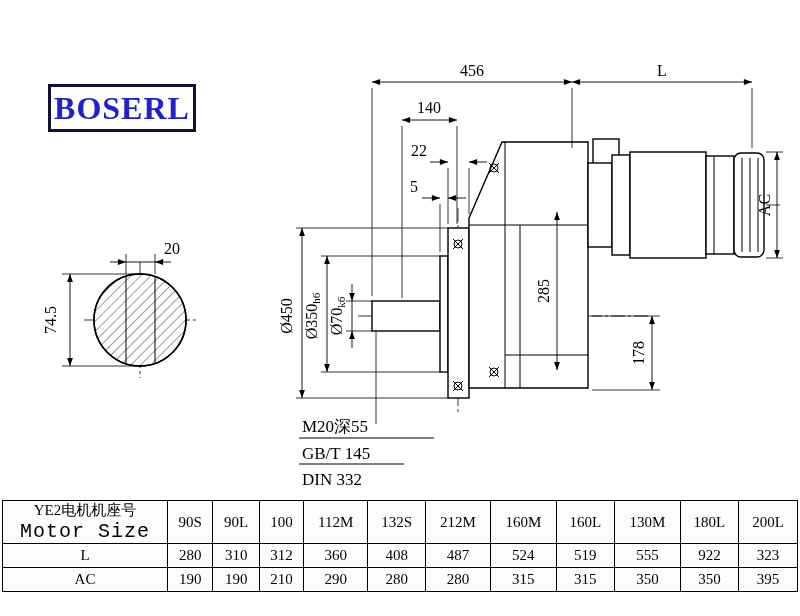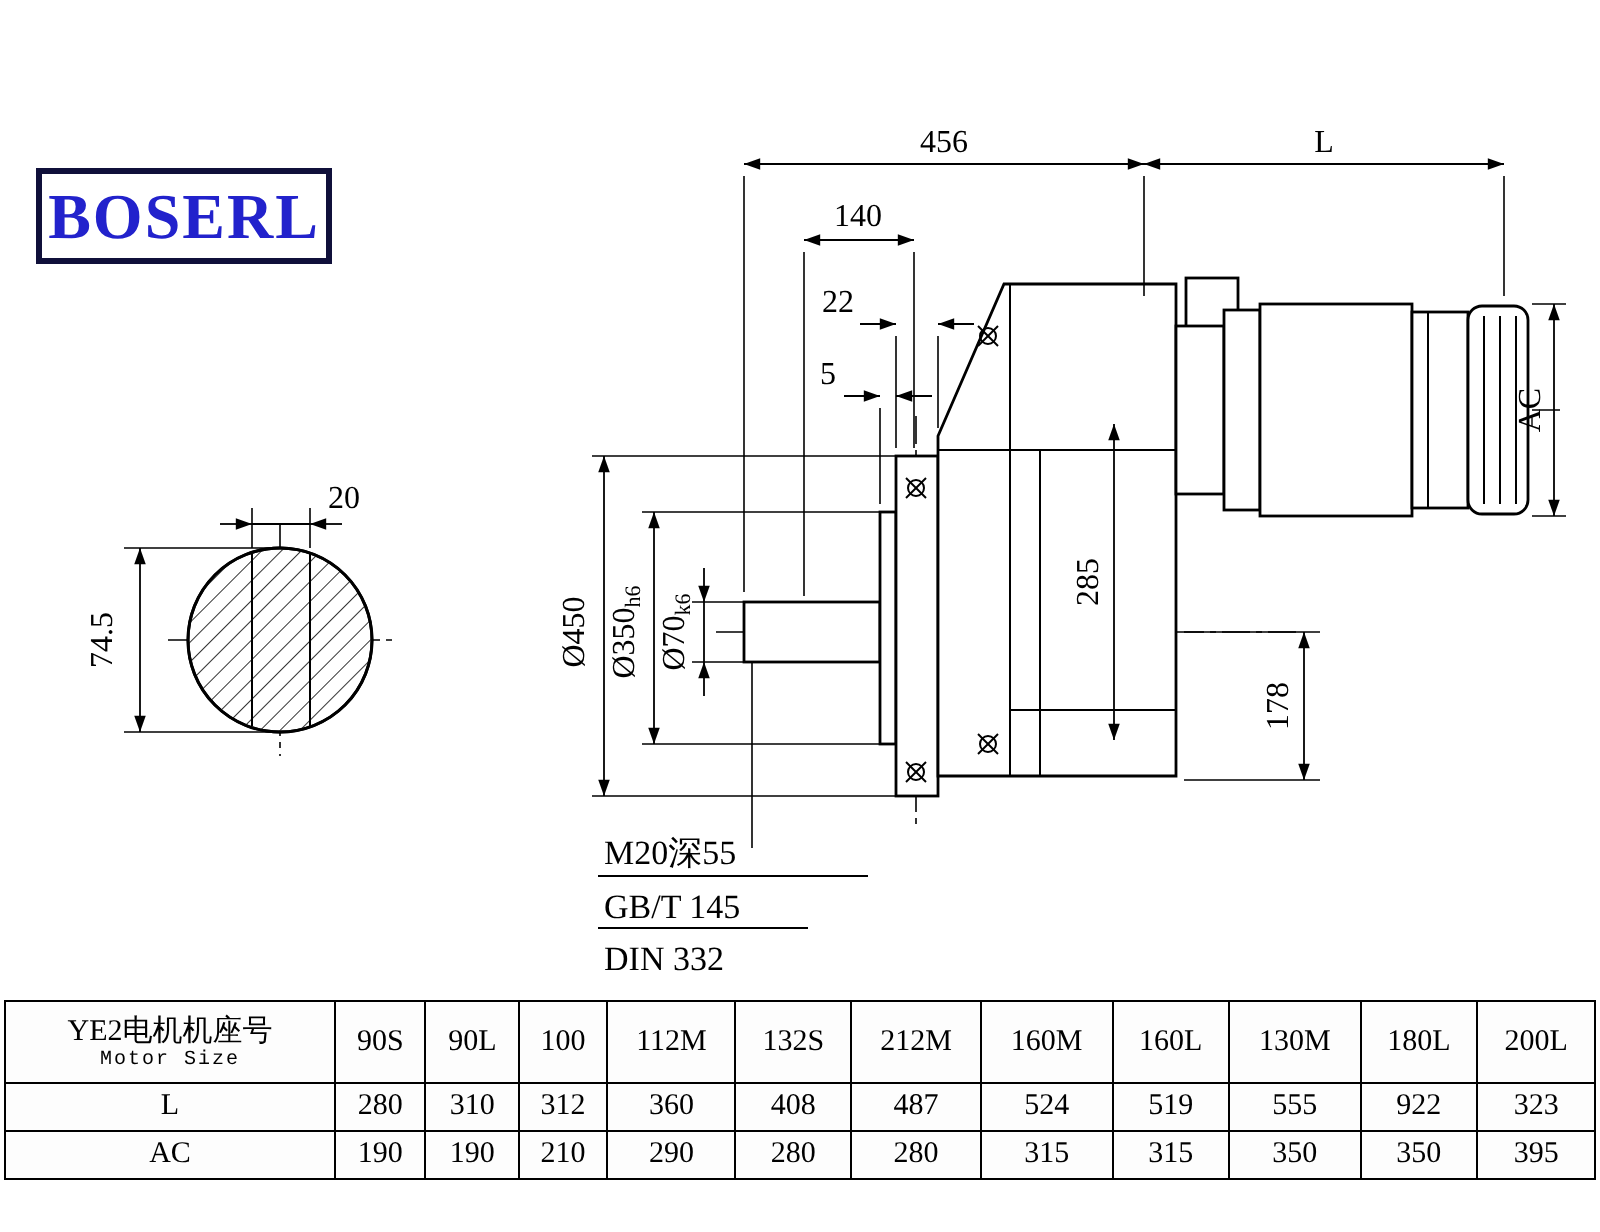--- a/index.html
+++ b/index.html
@@ -1,40 +1,40 @@
 <!DOCTYPE html>
 <html><head>
 <meta charset="utf-8">
 <style>
   html,body{margin:0;padding:0;background:#fff;}
   .page{position:relative;width:800px;height:616px;background:#fff;overflow:hidden;
         font-family:"Liberation Serif",serif;color:#000;}
   .title{position:absolute;top:12px;left:38px;margin:0;
          font-family:"Liberation Sans","DejaVu Sans",sans-serif;
          font-weight:700;font-size:30px;letter-spacing:2px;color:#000;}
-  .logo{position:absolute;top:84px;left:18px;width:142px;height:42px;
+  .logo{position:absolute;top:84px;left:48px;width:142px;height:42px;
         border:3px solid #10103a;display:flex;align-items:center;justify-content:center;background:#fff;}
   .logo span{font-family:"Liberation Serif",serif;font-weight:700;font-size:32px;
              color:#2222cc;letter-spacing:1px;line-height:1;}
   svg.drawing{position:absolute;top:0;left:0;}
   svg .outline{fill:#fff;stroke:#000;stroke-width:1.4;}
   svg .thin{stroke:#000;stroke-width:1;fill:none;}
   svg .dimline{stroke:#000;stroke-width:0.9;fill:none;}
   svg .ext{stroke:#000;stroke-width:0.8;fill:none;}
   svg .cl{stroke:#000;stroke-width:0.8;fill:none;stroke-dasharray:14 3 3 3;}
   svg text{fill:#000;font-family:"Liberation Serif",serif;font-size:16px;}
   svg text.callout{font-size:17px;}
   .table-wrap{position:absolute;top:500px;left:2px;width:796px;}
   table{width:100%;border-collapse:collapse;font-family:"Liberation Serif",serif;
         font-size:15px;text-align:center;color:#000;background:#fdfdfd;}
   td{border:1px solid #000;padding:0 2px;height:23px;}
   tr.head td{height:40px;}
   td.motor-head{width:160px;}
   td.motor-head .en{font-family:"Liberation Mono","DejaVu Sans Mono",monospace;
-                    font-size:10px;letter-spacing:1px;}
+                    font-size:20px;letter-spacing:1px;}
 </style>
 </head>
 <body>
 
 <div class="page">
 
 
   <div class="logo">
     <span>BOSERL</span>
   </div>

